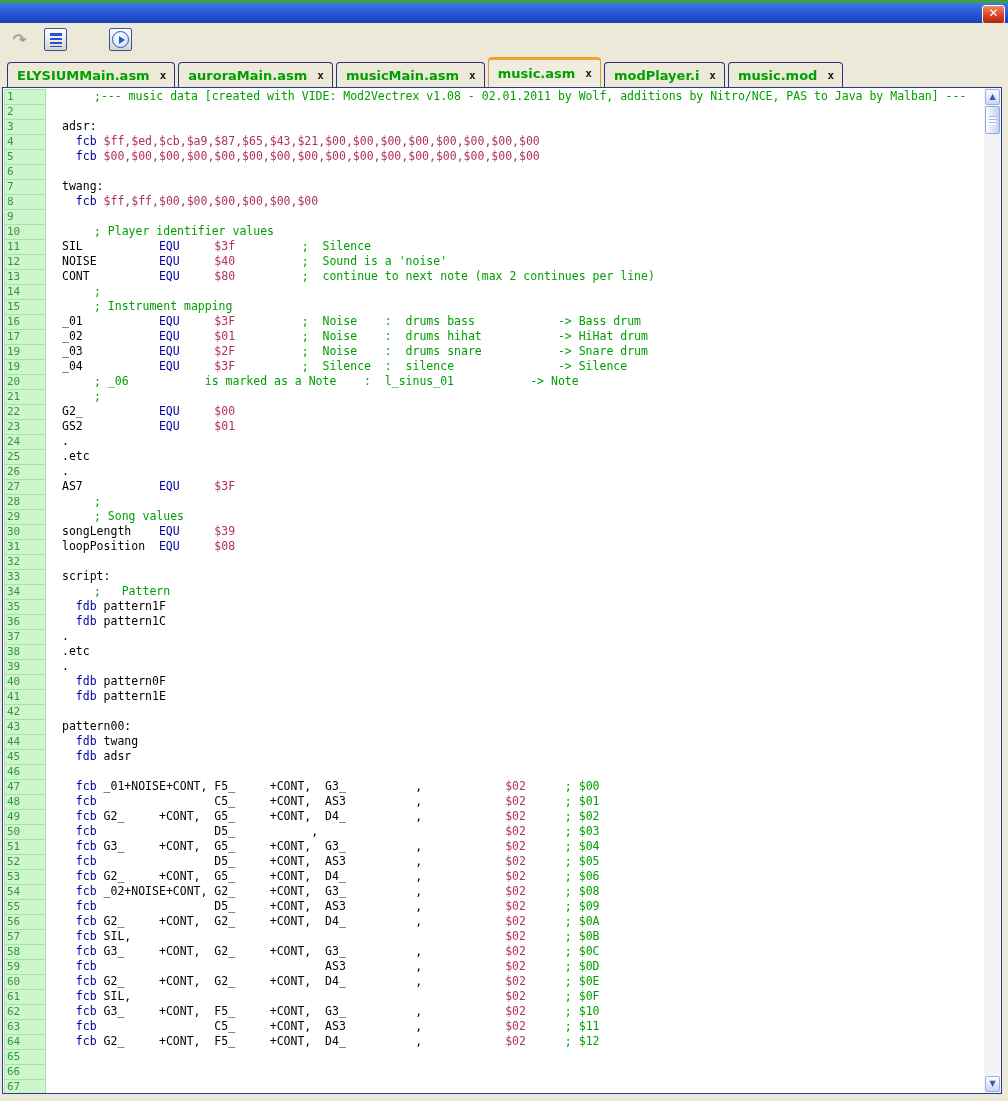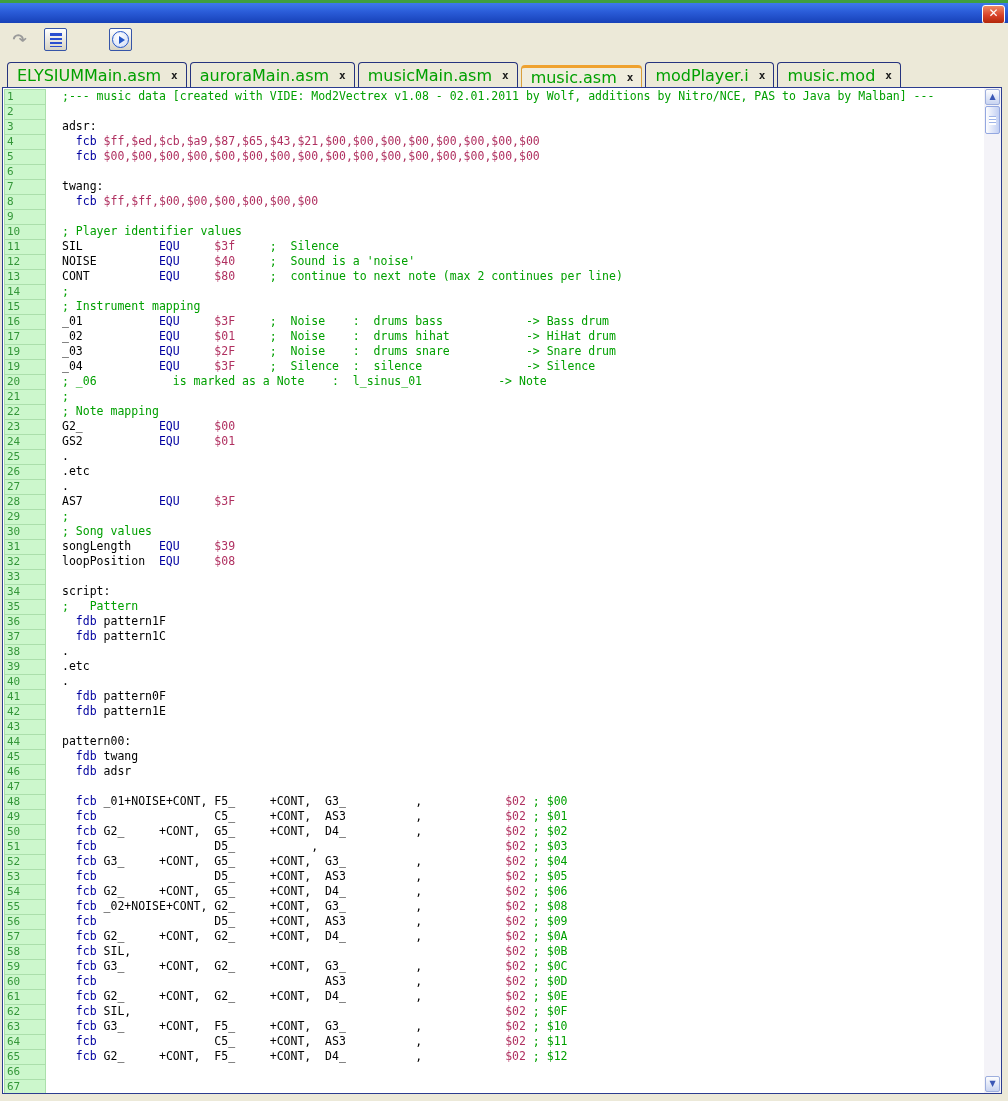--- a/index.html
+++ b/index.html
@@ -24,38 +24,38 @@
               display:flex;align-items:center;justify-content:center;
               background:radial-gradient(circle at 40% 35%,#ffffff,#cdd9f6);}
   .play-tri{width:0;height:0;border-left:6px solid #2456c8;border-top:4px solid transparent;
             border-bottom:4px solid transparent;margin-left:2px;}
   
   .tabbar{position:absolute;left:0;top:56px;width:1008px;height:31px;display:flex;
           align-items:flex-end;padding-left:7px;box-sizing:border-box;}
   .tab{display:flex;align-items:center;gap:10px;height:25px;box-sizing:border-box;
        padding:0 8px 0 9px;margin-right:3px;background:#ece9d8;
        border:1px solid #26337e;border-bottom:none;border-radius:4px 4px 0 0;cursor:default;}
-  .tab.active{height:22px;background:#f0edde;border:1px solid #d89e3c;border-bottom:none;
+  .tab.active{height:30px;background:#f0edde;border:1px solid #d89e3c;border-bottom:none;
        border-top:3px solid var(--accent,#efa22f);}
-  .tab-label{color:var(--tabtext,#00a000);font-size:16px;white-space:nowrap;}
+  .tab-label{color:var(--tabtext,#00a000);font-size:13px;white-space:nowrap;font-weight:bold;}
   .tab-close{color:#1a1a1a;font-size:11px;font-weight:bold;font-family:"DejaVu Sans Mono",monospace;}
   
   .editor{position:absolute;left:2px;top:87px;width:1000px;height:1007px;box-sizing:border-box;
           background:#fff;border:1px solid #2b3c8f;overflow:hidden;}
   .gutter{position:absolute;left:1px;top:1px;width:42px;border:1px solid #abdfab;box-sizing:border-box;}
   .lnum{height:15px;box-sizing:border-box;border-bottom:1px solid #abdfab;
         background:#ccf7cc;color:var(--lncolor,#35973a);
         font-family:"DejaVu Sans Mono",monospace;font-size:11px;line-height:14px;padding-left:2px;}
   .code{position:absolute;left:59px;top:1px;right:18px;bottom:0;overflow:hidden;}
   .cline{height:15px;white-space:pre;position:relative;
          font-family:"DejaVu Sans Mono",monospace;font-size:11.5px;line-height:15px;}
   .sp{color:var(--plain,#000000);}
   .sk{color:var(--kw,#0000a0);}
   .sv{color:var(--val,#b03060);}
-  .sc{color:var(--cmt,#00a000);}
+  .sc{color:var(--cmt,#00a000);margin-left:32px;}
   .caret{position:absolute;left:0;top:1px;width:1px;height:13px;background:#000;}
   
   .vscroll{position:absolute;right:0;top:0;width:17px;height:100%;background:#f4f3f8;}
   .scroll-btn{position:absolute;left:1px;width:15px;height:16px;box-sizing:border-box;
               border:1px solid #9daedd;border-radius:2px;color:#3b57b5;font-size:8px;
               line-height:14px;text-align:center;
               background:linear-gradient(180deg,#fdfdfe,#c9d4f1);}
   .scroll-up{top:1px;}
   .scroll-down{bottom:1px;}
   .scroll-thumb{position:absolute;left:1px;top:18px;width:15px;height:28px;box-sizing:border-box;
@@ -199,21 +199,20 @@
         <div class="cline"><span class="sp">NOISE         </span><span class="sk">EQU</span><span class="sp">     </span><span class="sv">$40</span><span class="sp">     </span><span class="sc">;  Sound is a 'noise'</span></div>
         <div class="cline"><span class="sp">CONT          </span><span class="sk">EQU</span><span class="sp">     </span><span class="sv">$80</span><span class="sp">     </span><span class="sc">;  continue to next note (max 2 continues per line)</span></div>
         <div class="cline"><span class="sc">;</span></div>
         <div class="cline"><span class="sc">; Instrument mapping</span></div>
         <div class="cline"><span class="sp">_01           </span><span class="sk">EQU</span><span class="sp">     </span><span class="sv">$3F</span><span class="sp">     </span><span class="sc">;  Noise    :  drums bass            -&gt; Bass drum</span></div>
         <div class="cline"><span class="sp">_02           </span><span class="sk">EQU</span><span class="sp">     </span><span class="sv">$01</span><span class="sp">     </span><span class="sc">;  Noise    :  drums hihat           -&gt; HiHat drum</span></div>
         <div class="cline"><span class="sp">_03           </span><span class="sk">EQU</span><span class="sp">     </span><span class="sv">$2F</span><span class="sp">     </span><span class="sc">;  Noise    :  drums snare           -&gt; Snare drum</span></div>
         <div class="cline"><span class="sp">_04           </span><span class="sk">EQU</span><span class="sp">     </span><span class="sv">$3F</span><span class="sp">     </span><span class="sc">;  Silence  :  silence               -&gt; Silence</span></div>
         <div class="cline"><span class="sc">; _06           is marked as a Note    :  l_sinus_01           -&gt; Note</span></div>
         <div class="cline"><span class="sc">;</span></div>
-        <div class="cline"><span class="sc">; Note mapping</span></div>
         <div class="cline"><span class="sp">G2_           </span><span class="sk">EQU</span><span class="sp">     </span><span class="sv">$00</span></div>
         <div class="cline"><span class="sp">GS2           </span><span class="sk">EQU</span><span class="sp">     </span><span class="sv">$01</span></div>
         <div class="cline"><span class="sp">.</span></div>
         <div class="cline"><span class="sp">.etc</span></div>
         <div class="cline"><span class="sp">.</span></div>
         <div class="cline"><span class="sp">AS7           </span><span class="sk">EQU</span><span class="sp">     </span><span class="sv">$3F</span></div>
         <div class="cline"><span class="sc">;</span></div>
         <div class="cline"><span class="sc">; Song values</span></div>
         <div class="cline"><span class="sp">songLength    </span><span class="sk">EQU</span><span class="sp">     </span><span class="sv">$39</span></div>
         <div class="cline"><span class="sp">loopPosition  </span><span class="sk">EQU</span><span class="sp">     </span><span class="sv">$08</span></div>

